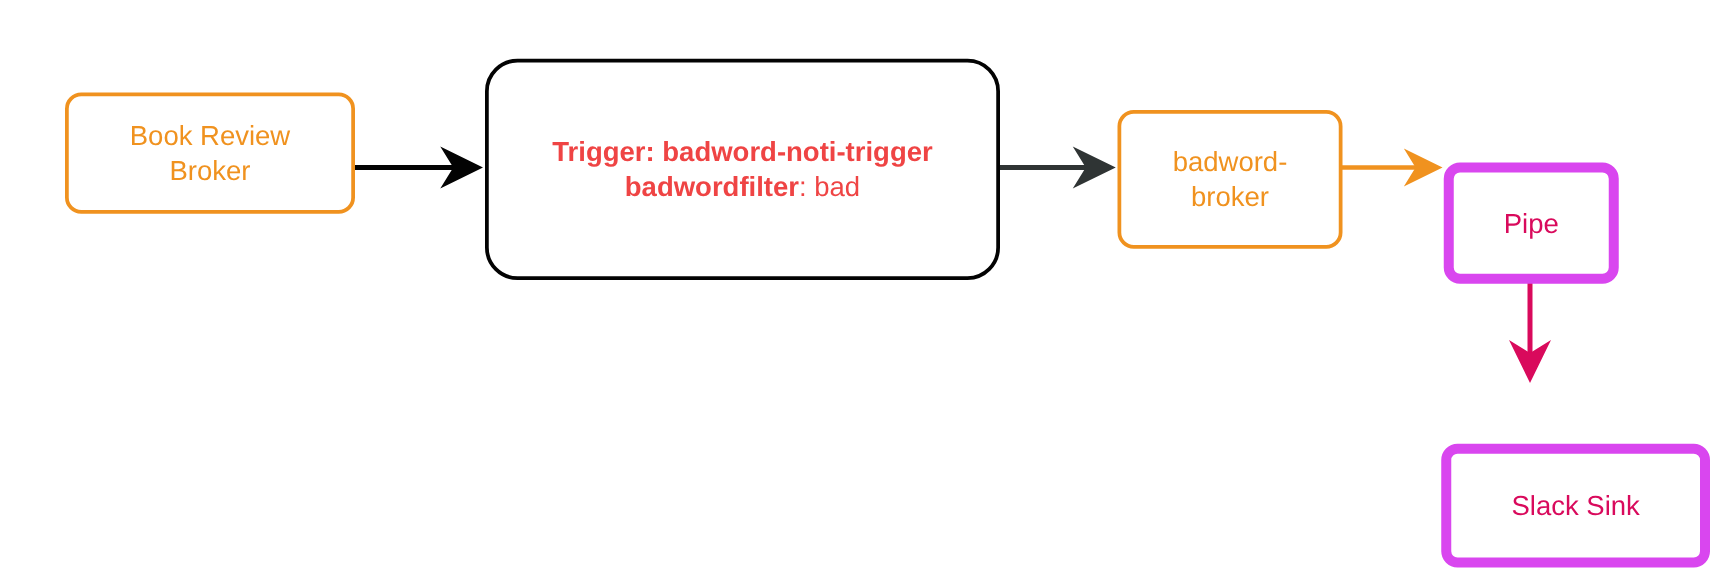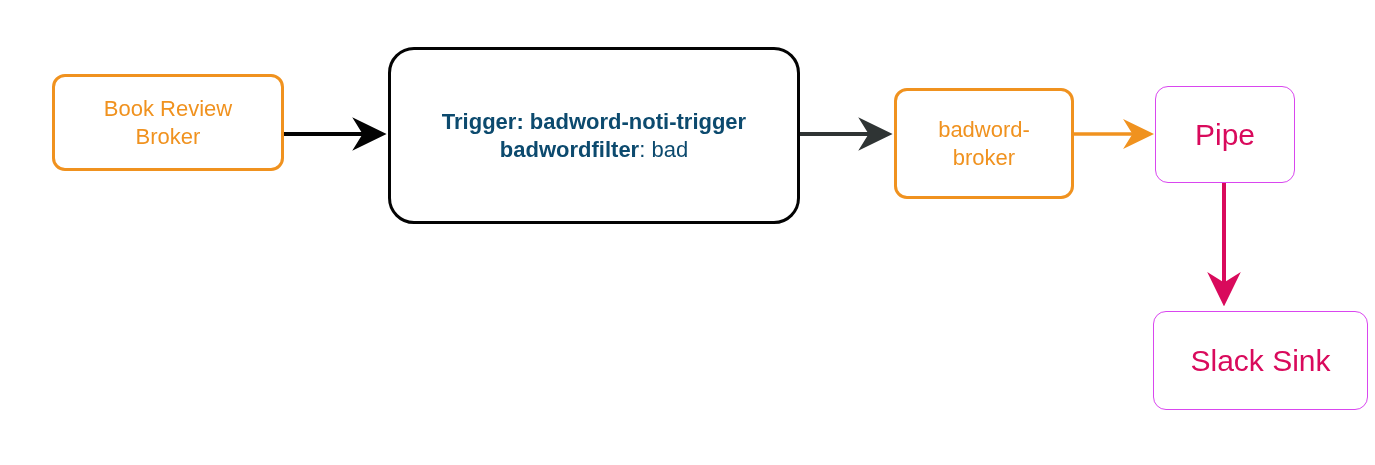--- a/index.html
+++ b/index.html
@@ -35,30 +35,31 @@
 
   
   .node.orange {
     border: 3px solid #f0921f;
     border-radius: 13px;
     color: #f0921f;
     font-size: 22px;
   }
   
   .node.magenta {
-    border: 1px solid #d946ef;
+    border: 8px solid #d946ef;
     border-radius: 13px;
     color: #d90a5c;
-    font-size: 30px;
+    font-size: 22px;
+    margin-top: 44px;
   }
   
   .node.dark {
     border: 3.5px solid #030303;
     border-radius: 26px;
-    color: #0c4a6e;
+    color: #ef4444;
     font-size: 22px;
   }
   .node.dark .line {
     display: block;
     white-space: nowrap;
   }
   .node.dark .k {
     font-weight: bold;
   }
   .node.dark .v-bold {

